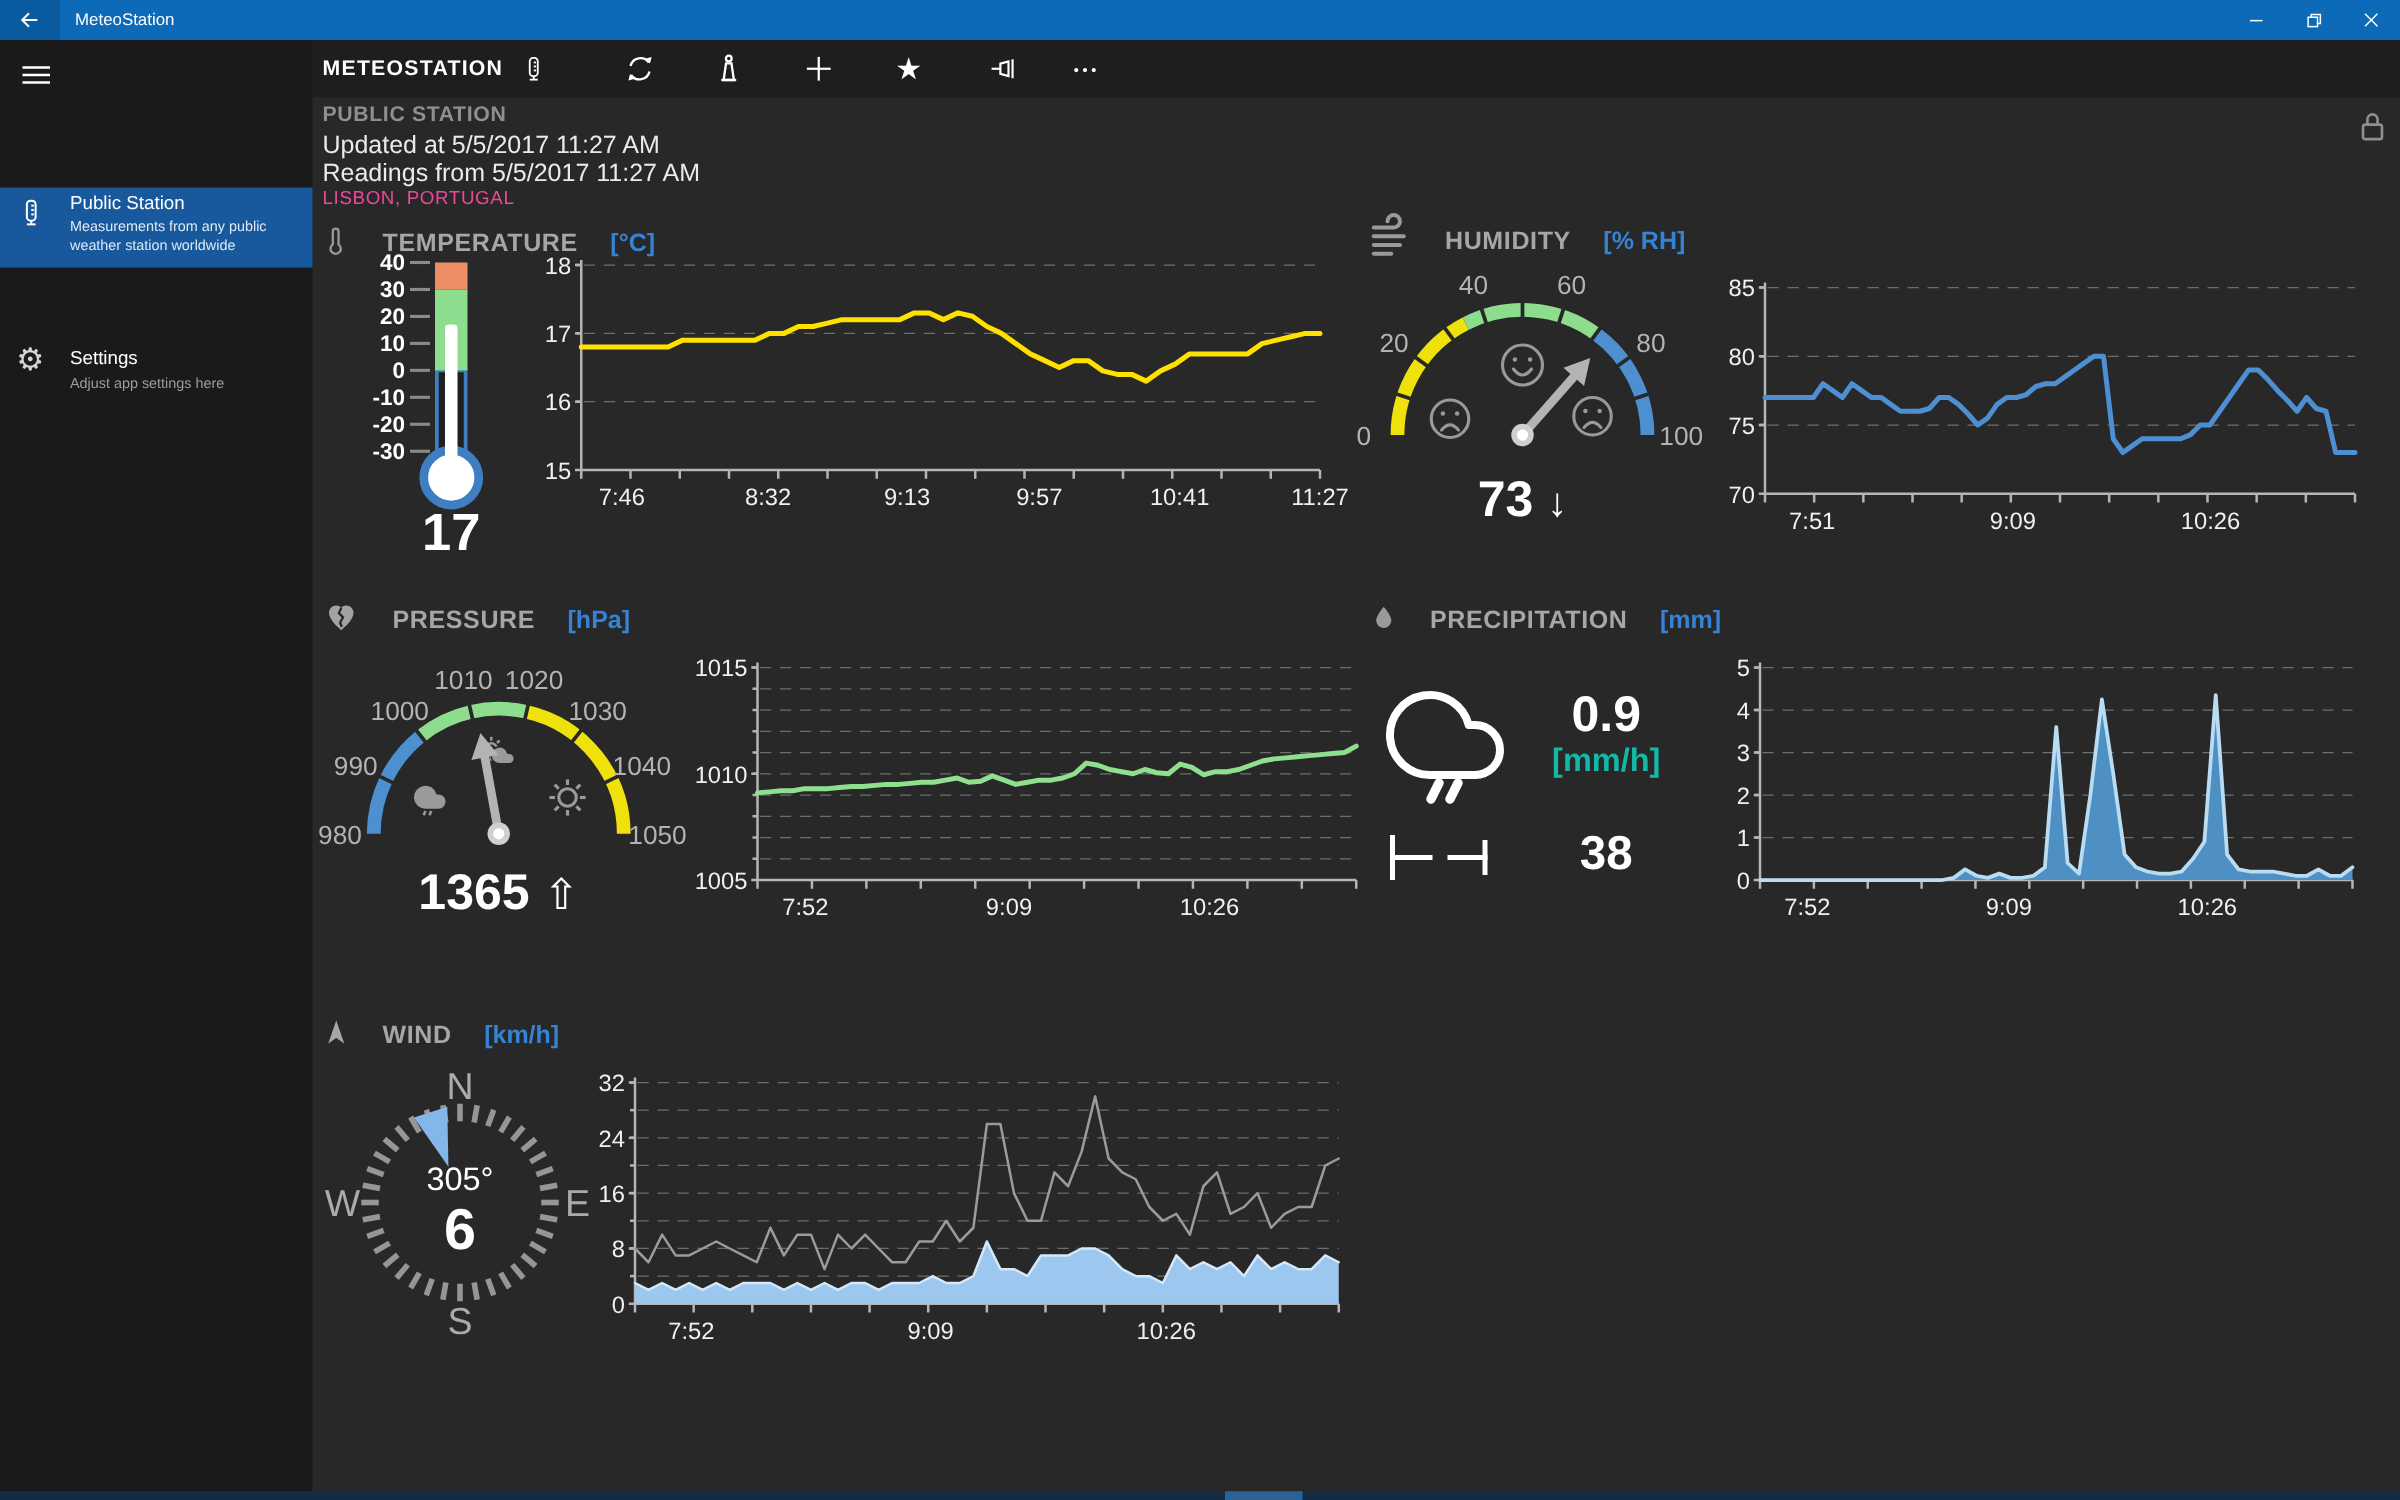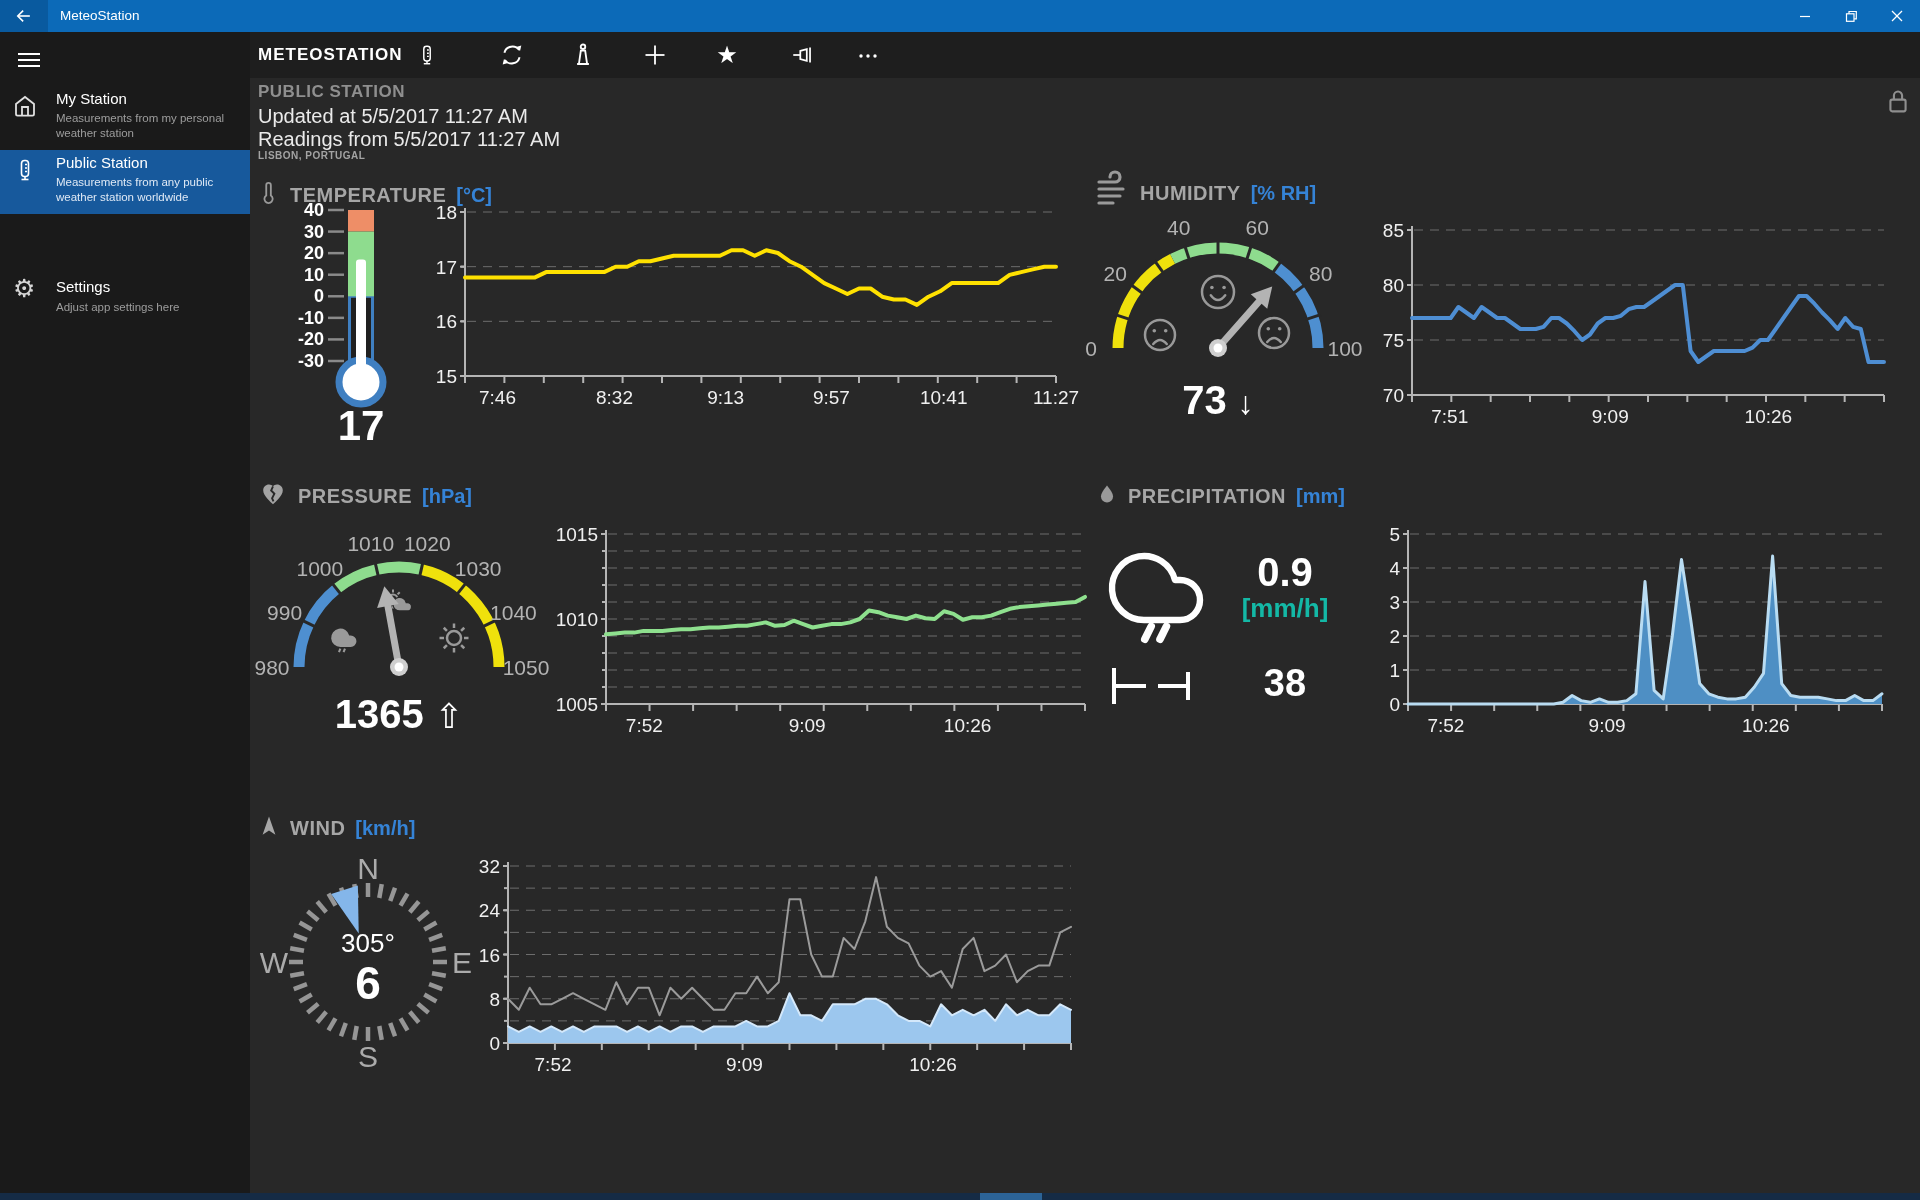--- a/index.html
+++ b/index.html
@@ -25,24 +25,24 @@
   .nav-ico{position:absolute;left:13px;top:8px;}
   
   .commandbar{left:250px;top:32px;width:1670px;height:46px;background:#1e1e1e;}
   .stationlabel{left:8px;top:13px;color:#fff;font-size:17px;font-weight:bold;letter-spacing:1px;}
   .cmdicon{top:3px;width:42px;height:40px;background:transparent;border:none;cursor:pointer;
     display:flex;align-items:center;justify-content:center;color:#fff;}
   
   .header{left:250px;top:78px;width:1670px;height:98px;}
   .h-title{left:8px;top:4px;color:#8f8f8f;font-size:17px;font-weight:bold;letter-spacing:.5px;}
   .h-line{left:8px;color:#eaeaea;font-size:20px;}
-  .h-loc{left:8px;top:72px;color:#a3a3a3;font-size:10px;font-weight:bold;letter-spacing:.5px;}
+  .h-loc{left:8px;top:72px;color:#ec4899;font-size:15px;font-weight:normal;letter-spacing:.5px;}
   
   .panel{background:transparent;}
-  .ptitle{position:absolute;display:flex;align-items:center;gap:10px;}
+  .ptitle{position:absolute;display:flex;align-items:center;gap:26px;}
   .ptitle .t{color:#a6a6a6;font-size:20px;font-weight:bold;letter-spacing:.5px;}
   .ptitle .u{color:#3583d6;font-size:20px;font-weight:bold;}
   .bigval{position:absolute;color:#fff;text-align:center;font-weight:bold;}
   .trend{font-weight:normal;}
   svg{overflow:visible;}
   .tick{font-size:19px;fill:#f0f0f0;}
   .glabel{font-size:21px;fill:#b3b3b3;}
   .tlabel{font-size:18px;fill:#fff;font-weight:bold;}
   .card{font-size:30px;fill:#ababab;}
   .gear{font-size:25px;color:#d5d5d5;line-height:1;}
@@ -82,30 +82,20 @@
     </button>
   </div>
 
   <div class="abs sidebar">
     <button class="abs hamburger">
       <span></span>
         <span></span>
         <span></span>
     </button>
 
-    <div class="abs navitem" style="top:54px;height:62px">
-      <span class="nav-ico">
-        <svg width="24" height="24" viewBox="0 0 24 24" fill="none" stroke="#e0e0e0" stroke-width="1.8">
-          <path d="M3 10l9-7 9 7v10a1.6 1.6 0 0 1-1.6 1.6H4.6A1.6 1.6 0 0 1 3 20z"></path>
-          <path d="M9 21.6V13h6v8.6"></path>
-          </svg>
-      </span>
-      <span class="nav-title">My Station</span>
-      <span class="nav-desc">Measurements from my personal weather station</span>
-    </div>
 
     <div class="abs navitem sel" style="top:118px;height:64px">
       <span class="nav-ico">
         <svg width="24" height="24" viewBox="0 0 24 24" fill="none" stroke="#fff" stroke-width="1.6">
           <rect x="8.5" y="2.5" width="7" height="16" rx="3"></rect>
           <line x1="12" y1="6.5" x2="14" y2="6.5"></line>
             <line x1="12" y1="10" x2="14" y2="10"></line>
           <line x1="12" y1="13.5" x2="14" y2="13.5"></line>
           <line x1="12" y1="18.5" x2="12" y2="21"></line>
             <line x1="8.5" y1="21.5" x2="15.5" y2="21.5"></line>

